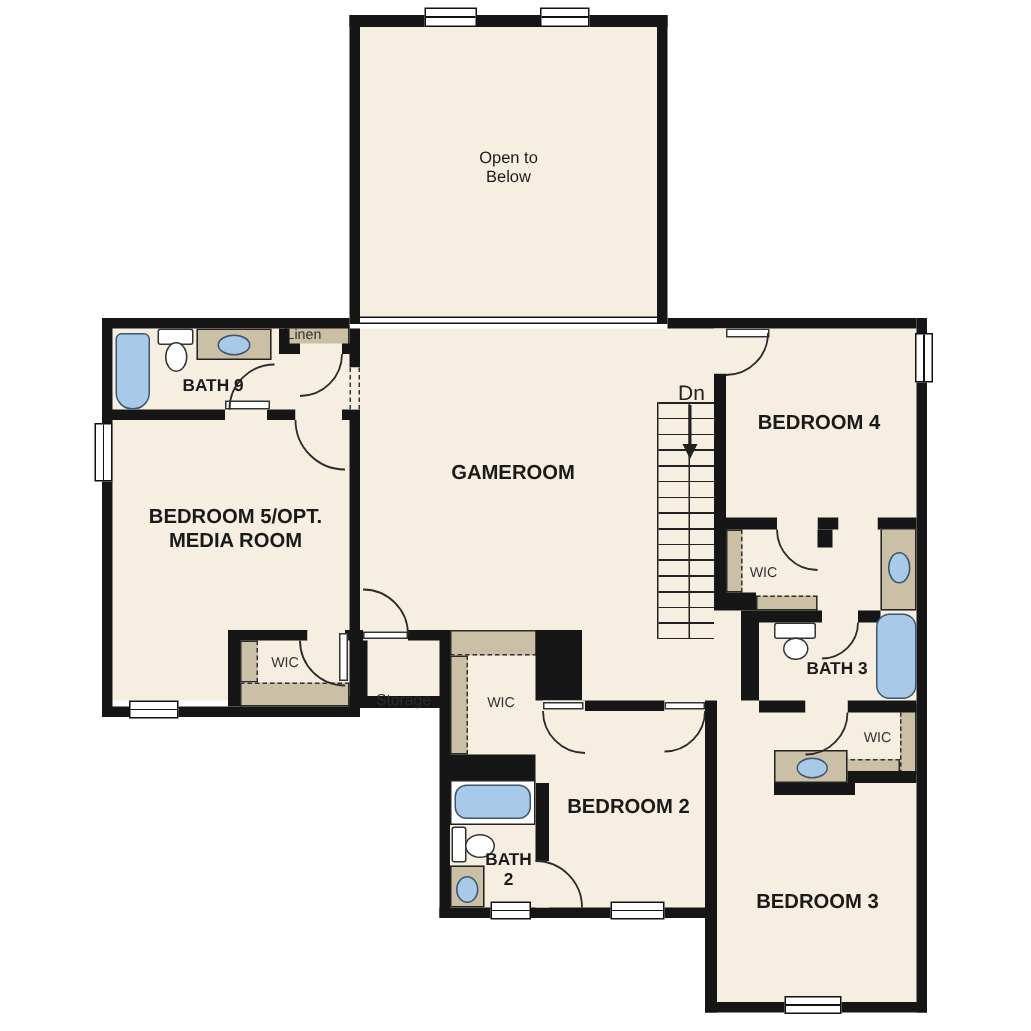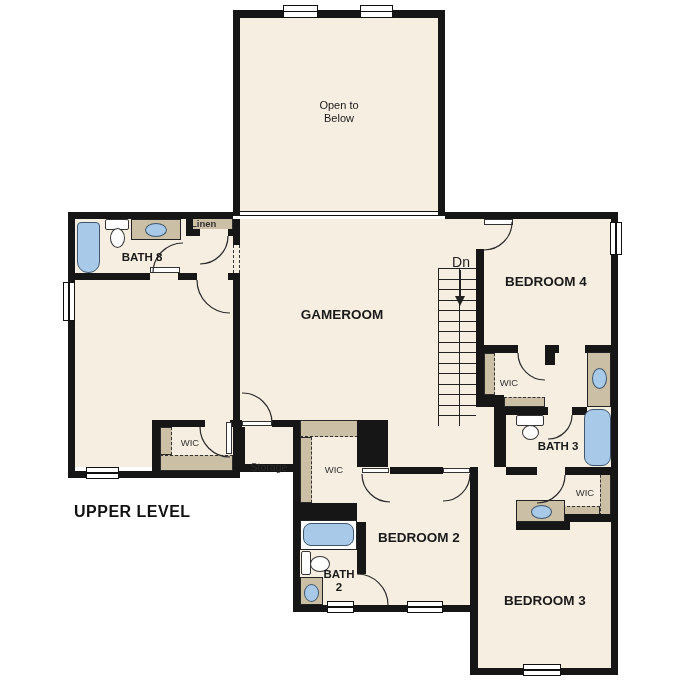--- a/index.html
+++ b/index.html
@@ -1,20 +1,20 @@
 <!DOCTYPE html>
 <html style="--floor: #f5eee1; --wall: #161616; --counter: #cbbfa5; --fixture: #a8c9e8;"><head>
 <meta charset="utf-8">
 <style>
   html,body{margin:0;padding:0;background:#fff;}
   #plan{position:relative;width:687px;height:687px;background:#fff;
         font-family:"Liberation Sans","DejaVu Sans",sans-serif;overflow:hidden;}
   #plan *{position:absolute;box-sizing:border-box;}
   .f   {background:var(--floor,#f5eee1);z-index:1;}
-  .shelf{background:var(--counter,#cbbfa5);border:1px solid #2b2b2b;z-index:2;font-weight:bold;}
+  .shelf{background:var(--counter,#cbbfa5);border:1px solid #2b2b2b;z-index:2;}
   .w   {background:var(--wall,#161616);z-index:3;}
   .g   {background:var(--floor,#f5eee1);z-index:4;}
   .stairs{background:var(--floor,#f5eee1);border-left:1.4px solid #222;
         background-image:repeating-linear-gradient(to bottom,#222 0 1px,transparent 1px 10.5px);z-index:4;}
   .rail{background:#fff;border-top:1.3px solid #111;border-bottom:1.3px solid #111;z-index:5;}
   .win {background:#fff;border:1.2px solid #111;z-index:6;}
   .win-h{background-image:linear-gradient(to bottom,transparent 44%,#111 44%,#111 56%,transparent 56%);}
   .win-v{background-image:linear-gradient(to right,transparent 44%,#111 44%,#111 56%,transparent 56%);}
   .leaf{background:#fff;border:1px solid #333;z-index:6;}
   .dash-open{background:var(--floor,#f5eee1);border-left:1px dashed #333;border-right:1px dashed #333;z-index:5;}
@@ -176,26 +176,26 @@
     <path d="M572,415 A24,24 0 0 1 548,439"></path>
     <path d="M565,475 A28,28 0 0 1 537,503"></path>
     <path d="M362,474 A28,28 0 0 0 390,502"></path>
     <path d="M470,474 A27,27 0 0 1 443,501"></path>
     <path d="M357,574 A31,31 0 0 1 388,605"></path>
   </svg>
 
   <div class="lbl ob" style="left:339px;top:112px;width:48px;">Open to Below</div>
   <div class="lbl rl" style="left:342px;top:315px;">GAMEROOM</div>
   <div class="lbl rl" style="left:546px;top:282px;">BEDROOM 4</div>
+  <div class="lbl rl wrap" style="left:157px;top:352px;width:130px;">BEDROOM 5/OPT. MEDIA ROOM</div>
   <div class="lbl rl" style="left:419px;top:538px;">BEDROOM 2</div>
   <div class="lbl rl" style="left:545px;top:601px;">BEDROOM 3</div>
-  <div class="lbl bl" style="left:142px;top:258px;">BATH 8</div>
+  <div class="lbl bl" style="left:142px;top:258px;">BATH 9</div>
   <div class="lbl bl" style="left:558px;top:447px;">BATH 3</div>
   <div class="lbl bl wrap" style="left:339px;top:581px;width:40px;">BATH 2</div>
   <div class="lbl sl" style="left:269px;top:448px;margin-top:19px;">Storage</div>
   <div class="lbl cl" style="left:190px;top:443px;">WIC</div>
   <div class="lbl cl" style="left:334px;top:470px;">WIC</div>
   <div class="lbl cl" style="left:509px;top:383px;">WIC</div>
   <div class="lbl cl" style="left:585px;top:493px;">WIC</div>
   <div class="lbl dn" style="left:461px;top:262px;">Dn</div>
-  <div class="lbl title" style="left:74px;top:503px;">UPPER LEVEL</div>
 
 </div>
 
 </body></html>

